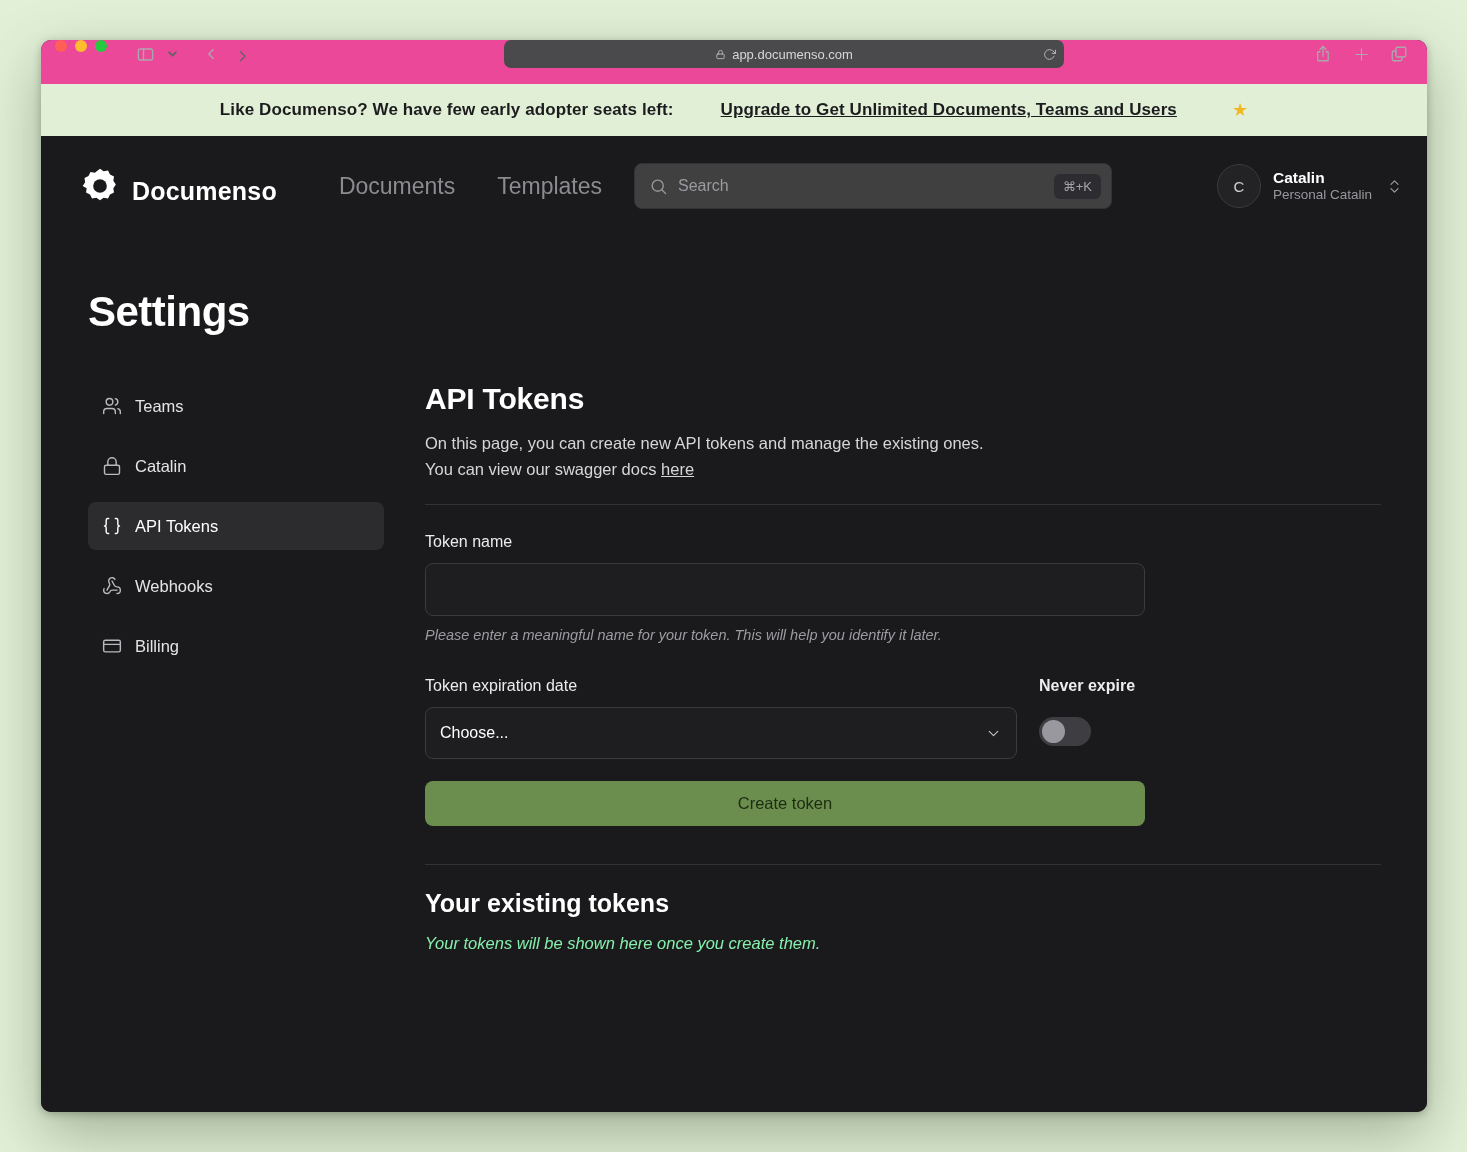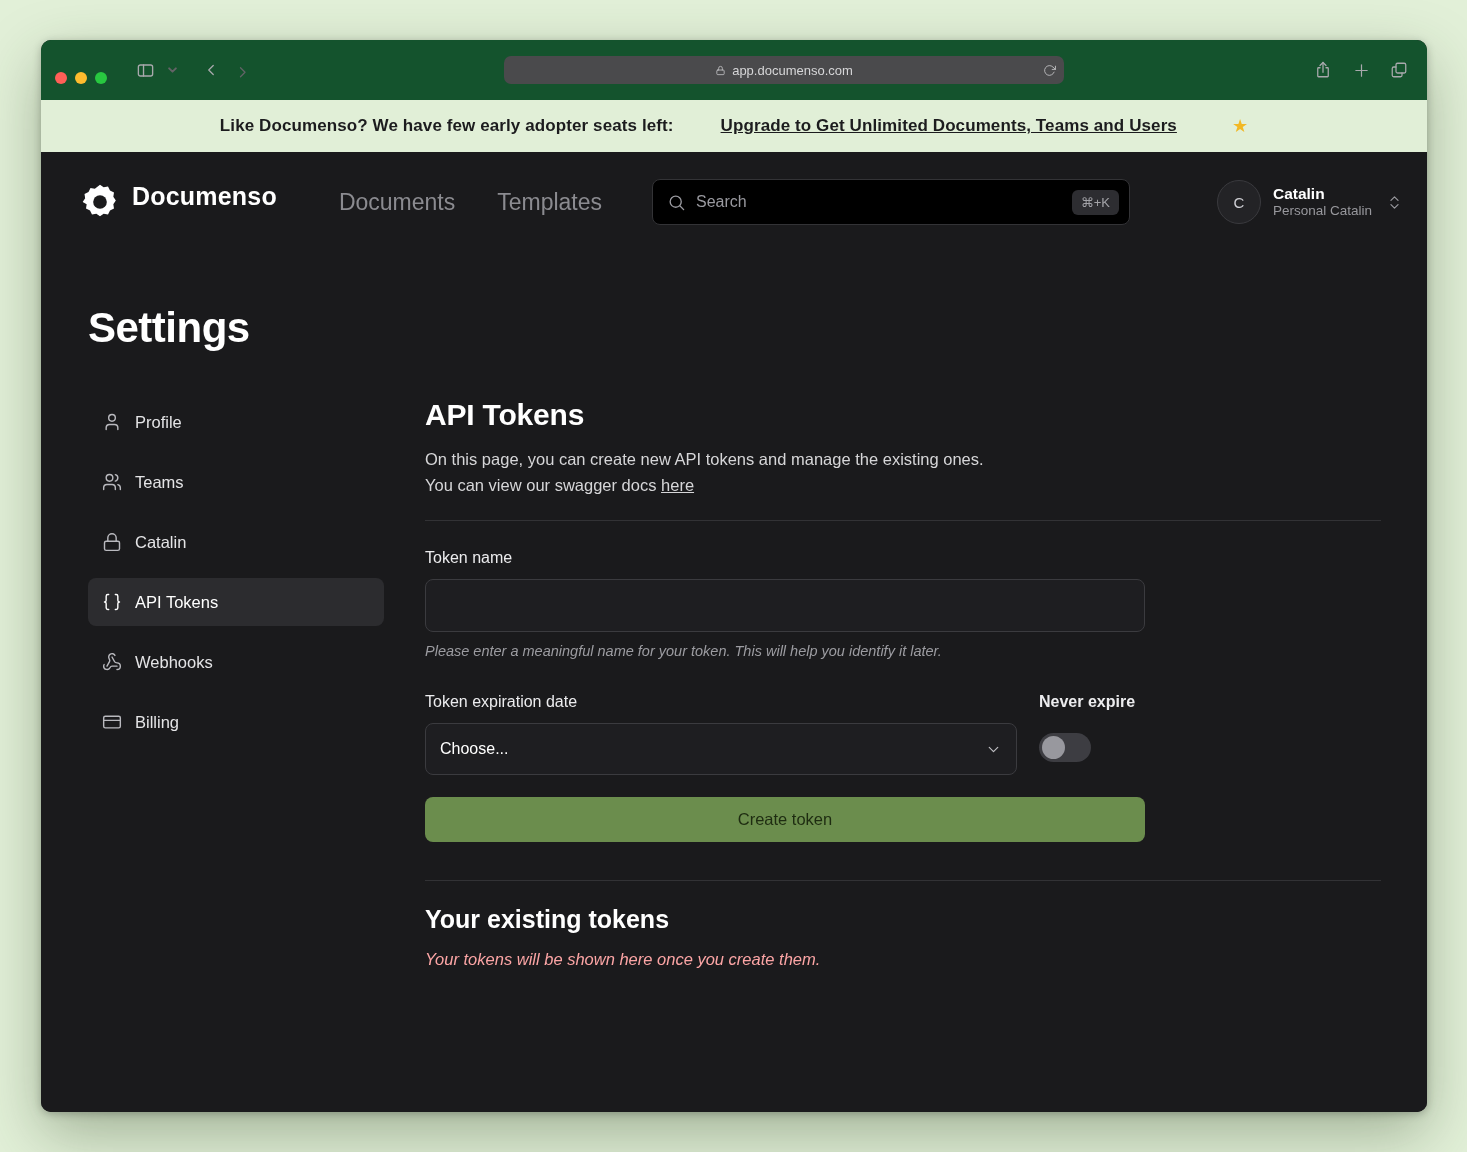--- a/index.html
+++ b/index.html
@@ -10,22 +10,22 @@
     -webkit-font-smoothing:antialiased;
   }
   .window {
     position:absolute; left:41px; top:40px; width:1386px; height:1072px;
     border-radius:10px; overflow:hidden; background:#1a1a1c;
     box-shadow:0 22px 60px rgba(40,60,30,.35), 0 2px 8px rgba(0,0,0,.25);
     display:flex; flex-direction:column;
   }
   
   .titlebar {
-    flex:0 0 44px; background:#14532d; display:flex; align-items:flex-end;
-    padding:16px 14px; color:#a9a9ad;
+    flex:0 0 44px; background:#ec4899; display:flex; align-items:flex-start;
+    padding:0 14px; color:#a9a9ad;
   }
   .lights { display:flex; gap:8px; margin-right:24px; }
   .light { width:12px; height:12px; border-radius:50%; }
   .light.red{background:#ff5f57}.light.yellow{background:#febc2e}.light.green{background:#28c840}
   .tb-btn { display:flex; align-items:center; justify-content:center; width:28px; height:28px; color:#a9a9ad; }
   .tb-btn.dim { color:#636366; }
   .tb-group { display:flex; align-items:center; gap:6px; }
   .urlbar {
     margin:0 auto; width:560px; height:28px; background:#4a4a4c; border-radius:7px;
     display:flex; align-items:center; justify-content:center; position:relative;
@@ -37,26 +37,26 @@
   
   .banner {
     flex:0 0 52px; background:#e1efd7; display:flex; align-items:center; justify-content:center;
     color:#1c1c1e; font-size:17px; font-weight:600; letter-spacing:.1px;gap:47px;
   }
   .banner a { color:#1c1c1e; text-decoration:underline; font-weight:700; cursor:pointer; }
   .banner .star { color:#f2b824; margin-left:8px; font-size:18px; }
   
   .app { flex:1; background:#1a1a1c; color:#fff; display:flex; flex-direction:column; overflow:hidden; }
   .app-header { flex:0 0 100px; display:flex; align-items:center; padding:0 24px 0 39px; }
-  .brand { display:flex; align-items:flex-start; gap:12px; }
+  .brand { display:flex; align-items:flex-end; gap:12px; }
   .brand-name { font-size:25px; font-weight:700; letter-spacing:.2px; }
   .nav { display:flex; gap:42px; margin-left:62px; }
   .nav-link { color:#8b8b90; font-size:23px; font-weight:500; cursor:pointer; }
   .searchbox {
-    margin-left:50px; width:478px; height:46px; border:1px solid #333336; background:#000000;
+    margin-left:32px; width:478px; height:46px; border:1px solid #333336; background:#404040;
     border-radius:8px; display:flex; align-items:center; padding:0 10px 0 14px; cursor:text;
   }
   .searchbox .mag { display:flex; color:#9a9aa0; margin-right:10px; }
   .searchbox .ph { color:#9a9aa0; font-size:16px; }
   .searchbox kbd {
     margin-left:auto; background:#2d2d31; border-radius:6px; padding:5px 9px;
     font-family:"Liberation Sans","DejaVu Sans",sans-serif; font-size:13px; color:#a3a3a8;
   }
   .user { margin-left:auto; display:flex; align-items:center; gap:12px; cursor:pointer; }
   .avatar {
@@ -110,21 +110,21 @@
     position:absolute; left:3px; top:3px; width:23px; height:23px; border-radius:50%;
     background:#98989e;
   }
   .primary-btn {
     margin-top:22px; width:100%; max-width:720px; height:45px; border:none; border-radius:8px;
     background:#6b8d4d; color:#1e2c11; font-size:16.5px; font-weight:500; cursor:pointer;
     font-family:"Liberation Sans","DejaVu Sans",sans-serif;
   }
   .divider2 { border:none; border-top:1px solid #323235; margin-top:38px; }
   .existing-title { margin-top:24px; font-size:25px; font-weight:700; }
-  .empty-text { margin-top:16px; font-style:italic; font-size:16.5px; color:#fca5a5; }
+  .empty-text { margin-top:16px; font-style:italic; font-size:16.5px; color:#86efac; }
   
   .ic { fill:none; stroke:currentColor; stroke-width:1.7; stroke-linecap:round; stroke-linejoin:round; }
 </style>
 </head>
 <body>
 
 <div class="window">
 
   <div class="titlebar">
     <div class="lights">
@@ -242,29 +242,20 @@
 
     <div class="page">
       <h1 class="page-title">Settings</h1>
 
       <div class="layout">
 
         <div class="settings-nav">
           <div class="snav-item">
             <span class="sic">
               <svg class="ic" width="20" height="20" viewBox="0 0 24 24">
-                  <path d="M19 21v-2a4 4 0 0 0-4-4H9a4 4 0 0 0-4 4v2"></path>
-                  <circle cx="12" cy="7" r="4"></circle>
-                </svg>
-            </span>
-            <span>Profile</span>
-          </div>
-          <div class="snav-item">
-            <span class="sic">
-              <svg class="ic" width="20" height="20" viewBox="0 0 24 24">
                   <path d="M16 21v-2a4 4 0 0 0-4-4H6a4 4 0 0 0-4 4v2"></path>
                   <circle cx="9" cy="7" r="4"></circle>
                   <path d="M22 21v-2a4 4 0 0 0-3-3.87"></path>
                   <path d="M16 3.13a4 4 0 0 1 0 7.75"></path>
                 </svg>
             </span>
             <span>Teams</span>
           </div>
           <div class="snav-item">
             <span class="sic">

